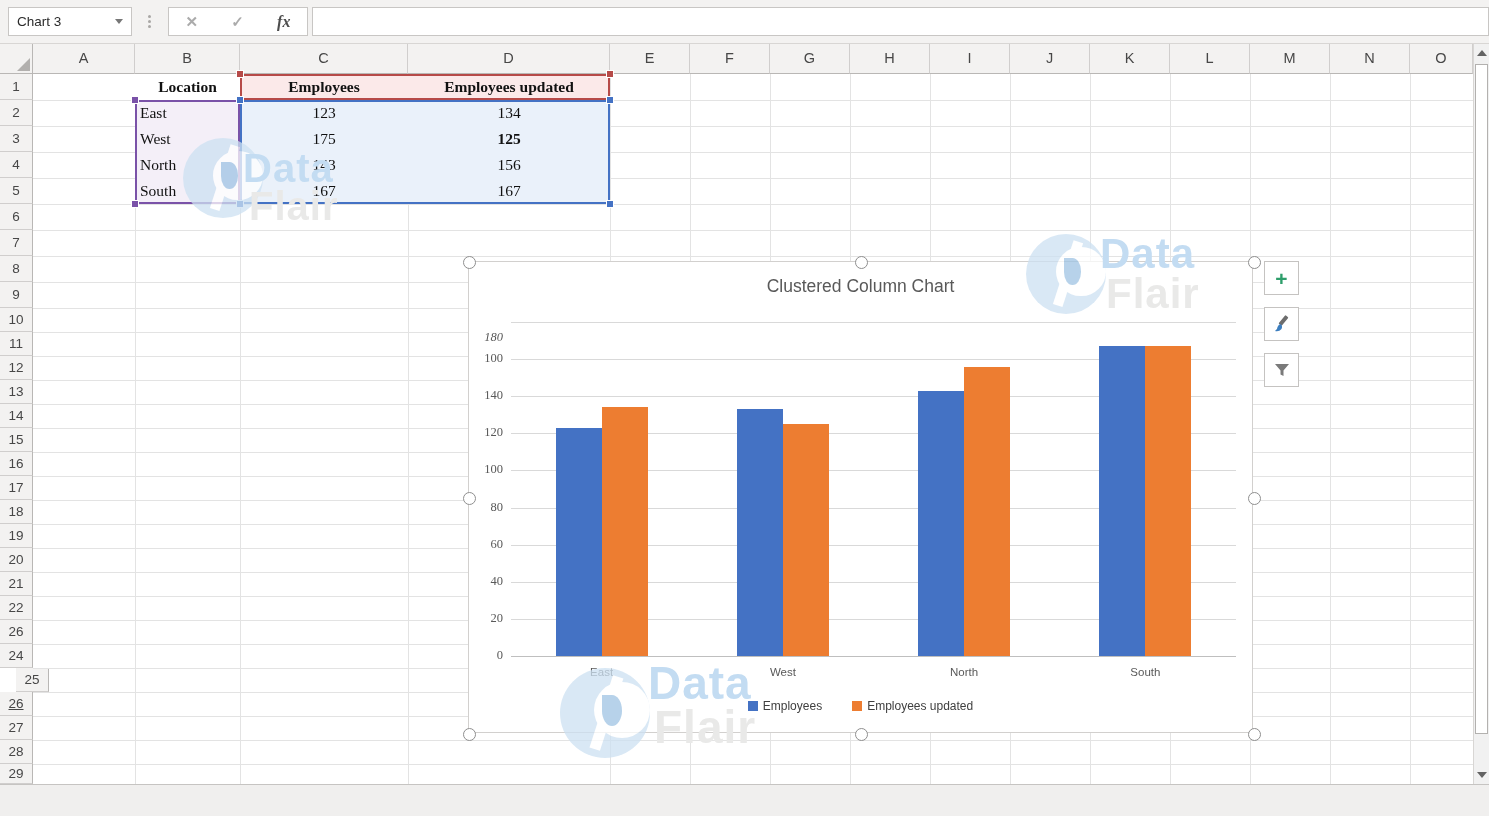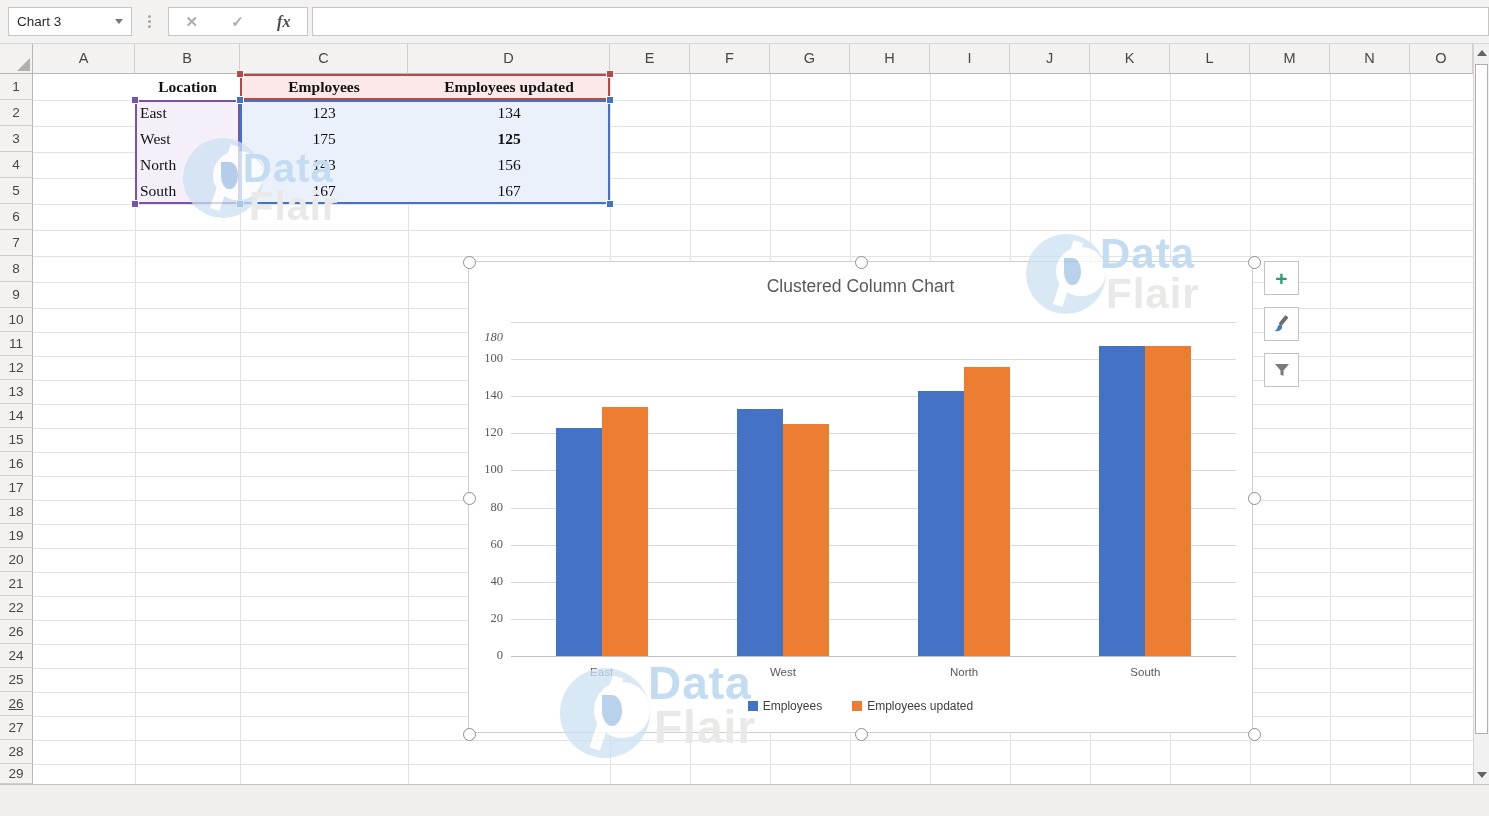--- a/index.html
+++ b/index.html
@@ -152,21 +152,21 @@
       <div class="abs rowhdr" style="top: 428px; height: 24px; line-height: 24px;">15</div>
       <div class="abs rowhdr" style="top: 452px; height: 24px; line-height: 24px;">16</div>
       <div class="abs rowhdr" style="top: 476px; height: 24px; line-height: 24px;">17</div>
       <div class="abs rowhdr" style="top: 500px; height: 24px; line-height: 24px;">18</div>
       <div class="abs rowhdr" style="top: 524px; height: 24px; line-height: 24px;">19</div>
       <div class="abs rowhdr" style="top: 548px; height: 24px; line-height: 24px;">20</div>
       <div class="abs rowhdr" style="top: 572px; height: 24px; line-height: 24px;">21</div>
       <div class="abs rowhdr" style="top: 596px; height: 24px; line-height: 24px;">22</div>
       <div class="abs rowhdr" style="top: 620px; height: 24px; line-height: 24px;">26</div>
       <div class="abs rowhdr" style="top: 644px; height: 24px; line-height: 24px;">24</div>
-      <div class="abs rowhdr" style="top: 668px; height: 24px; line-height: 24px;">25</div>
+      <div class="abs rowhdr" style="top: 668px; height: 24px; line-height: 24px; margin-left: 16px;">25</div>
       <div class="abs rowhdr" style="top: 692px; height: 24px; line-height: 24px; text-decoration: underline;">26</div>
       <div class="abs rowhdr" style="top: 716px; height: 24px; line-height: 24px;">27</div>
       <div class="abs rowhdr" style="top: 740px; height: 24px; line-height: 24px;">28</div>
       <div class="abs rowhdr" style="top: 764px; height: 20px; line-height: 20px;">29</div>
     </div>
   <div id="gridlines">
       <div class="abs gvl" style="left: 135px; top: 74px; height: 710px;"></div>
       <div class="abs gvl" style="left: 240px; top: 74px; height: 710px;"></div>
       <div class="abs gvl" style="left: 408px; top: 74px; height: 710px;"></div>
       <div class="abs gvl" style="left: 610px; top: 74px; height: 710px;"></div>

